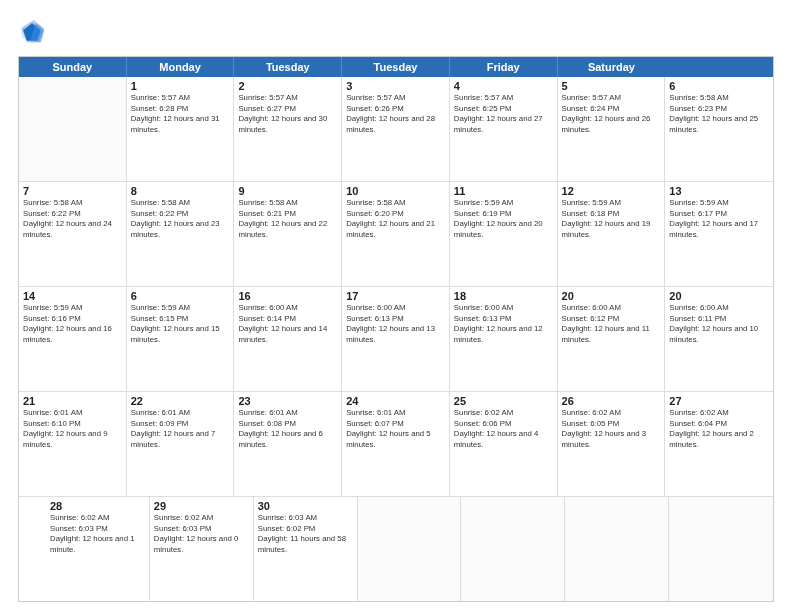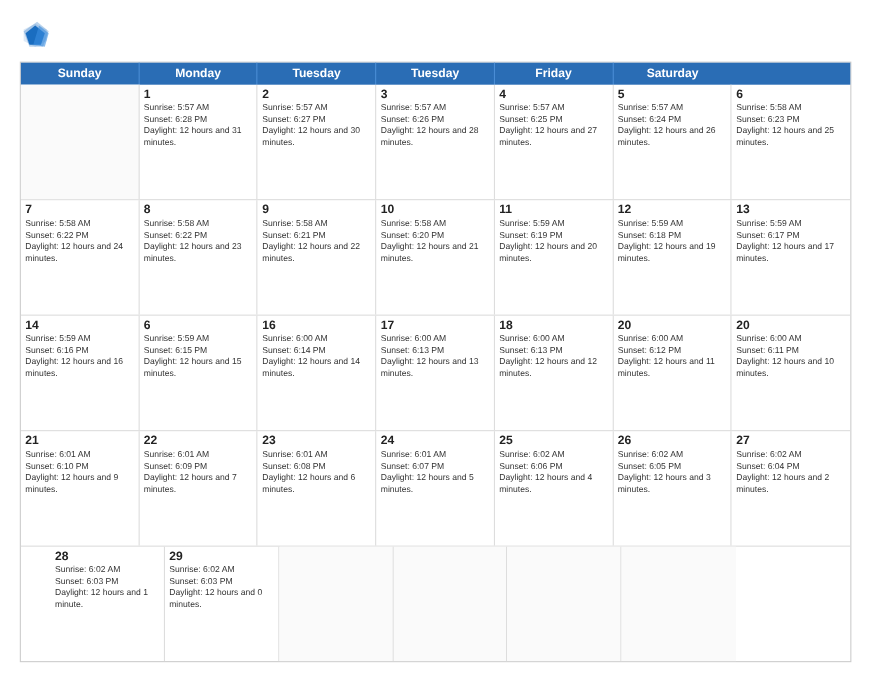--- a/index.html
+++ b/index.html
@@ -320,20 +320,26 @@
             <div class="day-info" style="white-space: pre-line;">Sunrise: 6:02 AM
 Sunset: 6:03 PM
 Daylight: 12 hours and 1 minute.</div>
           </div>
           <div class="cal-cell">
             <div class="day-num">29</div>
             <div class="day-info" style="white-space: pre-line;">Sunrise: 6:02 AM
 Sunset: 6:03 PM
 Daylight: 12 hours and 0 minutes.</div>
           </div>
+          <div class="cal-cell">
+            <div class="day-num">30</div>
+            <div class="day-info" style="white-space: pre-line;">Sunrise: 6:03 AM
+Sunset: 6:02 PM
+Daylight: 11 hours and 58 minutes.</div>
+          </div>
           <div class="cal-cell empty"></div>
           <div class="cal-cell empty"></div>
           <div class="cal-cell empty"></div>
           <div class="cal-cell empty"></div>
         </div>
       </div>
   </div>
 </div>
 
 </body></html>

